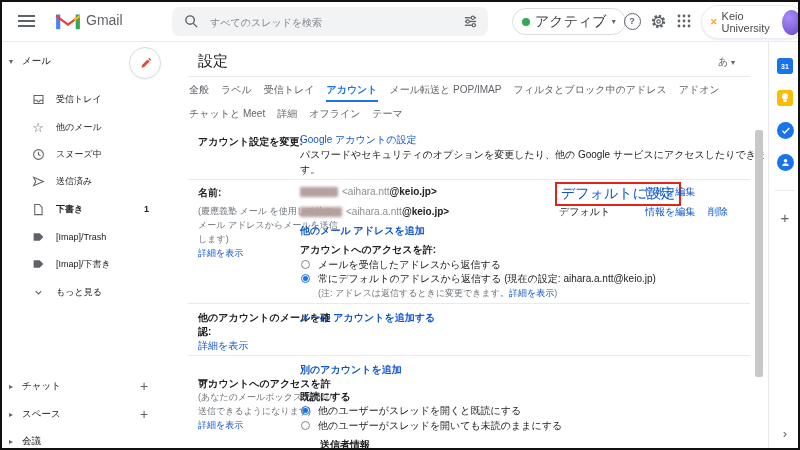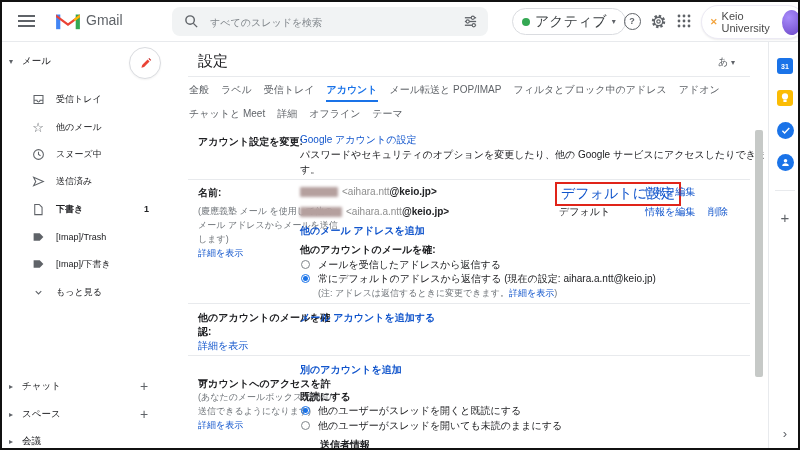--- a/index.html
+++ b/index.html
@@ -278,21 +278,21 @@
     </div>
     <div class="t l" style="left:643px;top:183px">情報を編集</div>
 
     <div class="redact" style="left:298px;top:205px;width:42px"></div>
     <div class="t" style="left:344px;top:203px"><span class="pref">&lt;aihara.a.ntt</span><span class="b">@keio.jp&gt;</span></div>
     <div class="t" style="left:557px;top:203px">デフォルト</div>
     <div class="t l" style="left:643px;top:203px">情報を編集</div>
     <div class="t l" style="left:706px;top:203px">削除</div>
 
     <div class="t bl" style="left:298px;top:222px">他のメール アドレスを追加</div>
-    <div class="t b" style="left:298px;top:241px">他のアカウントのメールを確:</div>
+    <div class="t b" style="left:298px;top:241px">アカウントへのアクセスを許:</div>
 
     <span class="radio" style="left:299px;top:258px"></span>
     <div class="t" style="left:316px;top:256px">メールを受信したアドレスから返信する</div>
     <span class="radio on" style="left:299px;top:272px"></span>
     <div class="t" style="left:316px;top:270px">常にデフォルトのアドレスから返信する (現在の設定: aihara.a.ntt@keio.jp)</div>
     <div class="t g s9" style="left:316px;top:285px"><span>(注: アドレスは返信するときに変更できます。</span><span class="l">詳細を表示</span><span>)</span></div>
 
     <div class="hr" style="left:186px;top:301px;width:562px"></div>
 
     <div class="t b" style="left:196px;top:309px">他のアカウントのメールを確</div>

